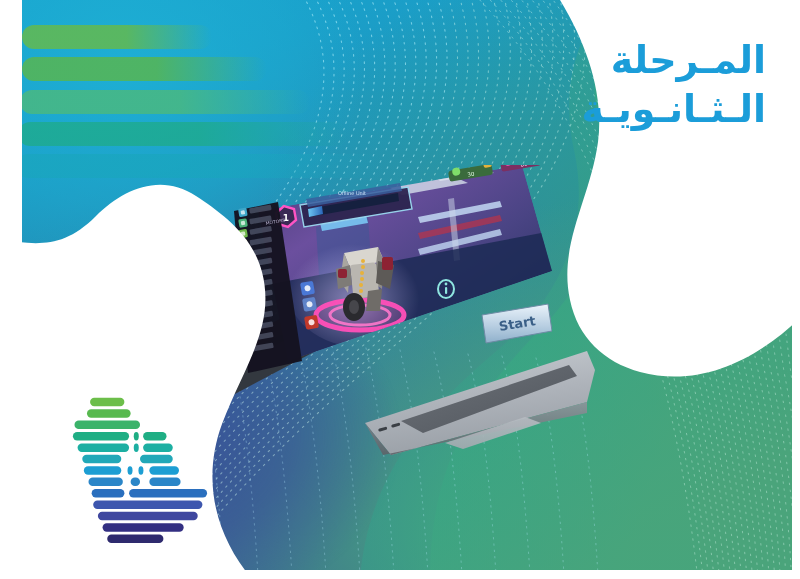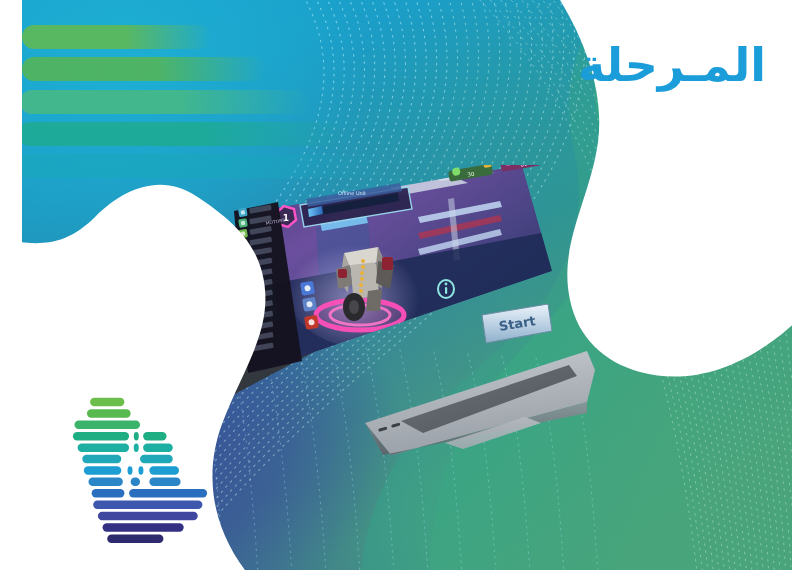--- a/index.html
+++ b/index.html
@@ -43,21 +43,21 @@
 
   
   .white-shape{position:absolute;inset:0;pointer-events:none;}
 
   
   .title{
     position:absolute;right:34px;top:36px;width:260px;
     text-align:right;direction:rtl;
     color:#1b9dd9;
     font-weight:700;
-    font-size:46px;line-height:1.30;
+    font-size:38px;line-height:1.30;
     letter-spacing:0px;
     font-family:"DejaVu Sans","Liberation Sans",sans-serif;
   }
   .title .ln{display:block;white-space:nowrap;}
 
   
   .logo{position:absolute;left:42px;top:392px;width:200px;height:160px;}
 
   
   .laptop{position:absolute;left:195px;top:155px;width:400px;height:300px;}
@@ -538,20 +538,21 @@
     <path d="M800,0 L560,0 C588,46 604,96 598,142 C590,200 558,244 570,300 C578,338 604,362 640,372 C700,388 756,360 800,318 Z" fill="#ffffff"></path>
 
     <rect x="0" y="0" width="22" height="246" fill="#ffffff"></rect>
 
     <rect x="0" y="570" width="800" height="9" fill="#ffffff"></rect>
     <rect x="792" y="0" width="8" height="579" fill="#ffffff"></rect>
   </svg>
 
   <div class="title">
     <span class="ln">المـرحلة</span>
+    <span class="ln">الـثـانـويـة</span>
   </div>
 
   <svg class="logo" viewBox="0 0 200 160">
     <g id="logo-rows">
         <rect x="48.08" y="5.8" width="34.32" height="8.5" rx="4.2" fill="#6cbe4a"></rect>
         <rect x="44.96" y="17.2" width="43.68" height="8.5" rx="4.2" fill="#58b94f"></rect>
         <rect x="32.480000000000004" y="28.599999999999998" width="65.52" height="8.5" rx="4.2" fill="#3bb36a"></rect>
         <rect x="30.92" y="40" width="56.160000000000004" height="8.5" rx="4.2" fill="#1fae84"></rect>
         <rect x="91.76" y="40" width="5" height="8.5" rx="4.2" fill="#1fae84"></rect>
         <rect x="101.12" y="40" width="23.400000000000002" height="8.5" rx="4.2" fill="#1fae84"></rect>

